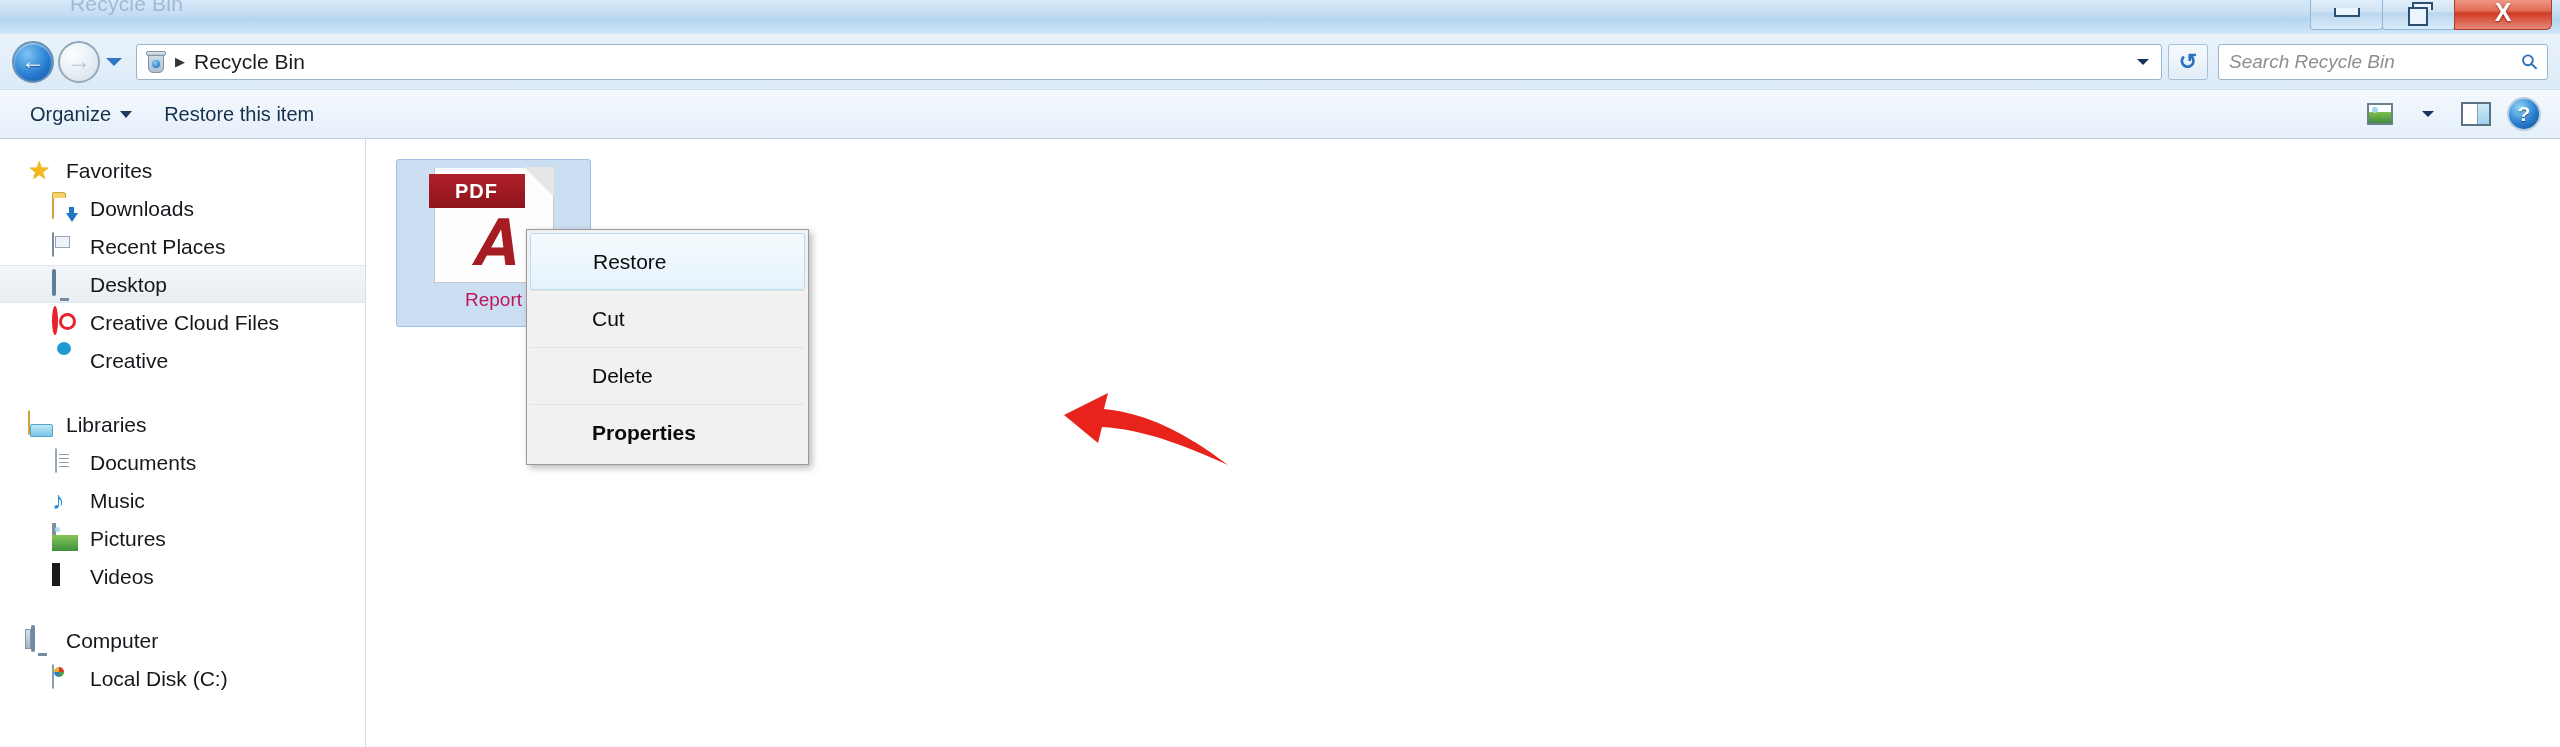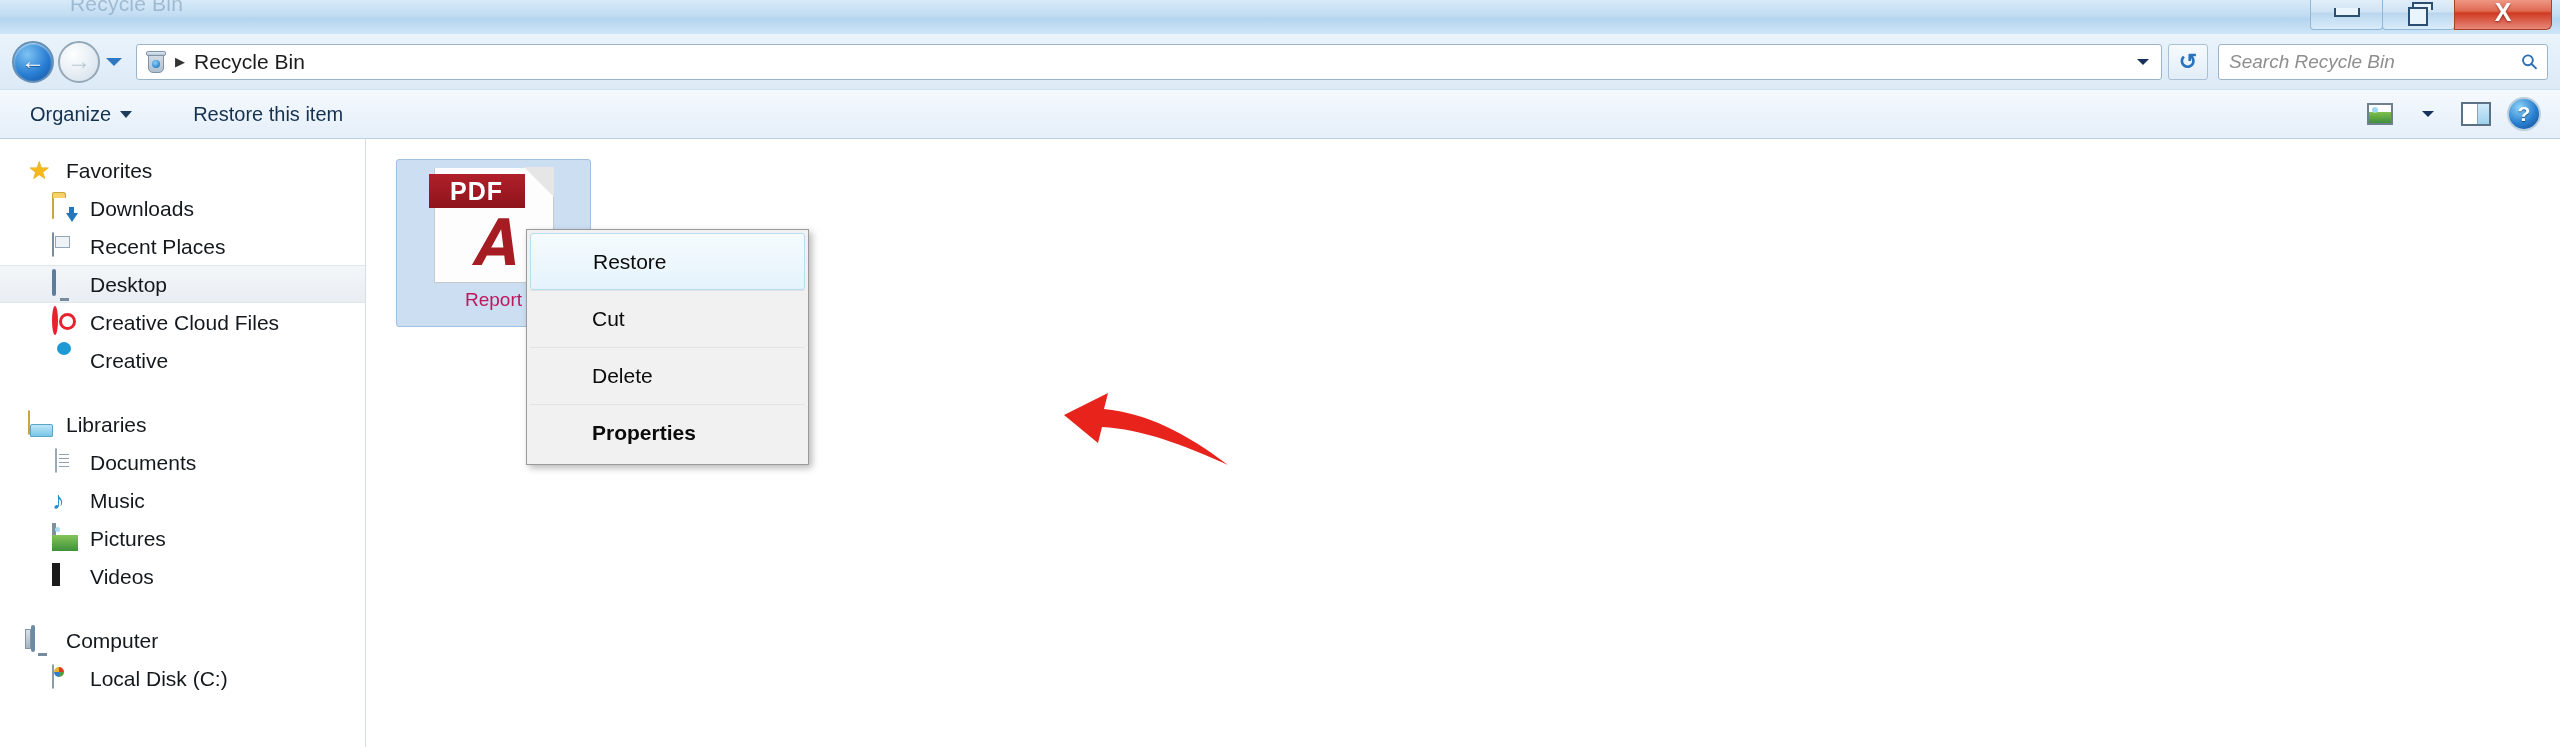--- a/index.html
+++ b/index.html
@@ -163,21 +163,20 @@
 
   
   .toolbar {
     height: 50px;
     background: linear-gradient(to bottom, #f4f9fd 0%, #e5eff9 100%);
     border-top: 1px solid #cfe0ee;
     border-bottom: 1px solid #bcd2e4;
     display: flex; align-items: center;
     padding: 0 14px;
     flex: 0 0 50px;
-    gap: 29px;
   }
   .tb-item {
     font-size: 20px; color: #15314f;
     padding: 6px 16px; border-radius: 3px;
     display: flex; align-items: center; gap: 9px;
     white-space: nowrap;
   }
   .tb-caret {
     width: 0; height: 0;
     border-left: 6px solid transparent; border-right: 6px solid transparent;
@@ -378,21 +377,21 @@
   .pdf-fold {
     position: absolute; right: -1px; top: -1px;
     width: 0; height: 0;
     border-left: 30px solid transparent;
     border-top: 30px solid #e6e6e6;
   }
   .pdf-band {
     position: absolute; left: -6px; top: 6px;
     width: 96px; height: 34px;
     background: linear-gradient(to bottom, #b0202a 0%, #8e141c 100%);
-    color: #fff; font-size: 25px; font-weight: bold;
+    color: #fff; font-size: 20px; font-weight: bold;
     display: flex; align-items: center; justify-content: center;
     letter-spacing: 1px;
     font-family: "Liberation Sans", sans-serif;
   }
   .pdf-swoosh {
     position: absolute; left: 50%; top: 44px;
     transform: translateX(-50%);
     font-size: 64px; color: #a51c22;
     font-family: "Liberation Serif", serif;
     line-height: 1;

